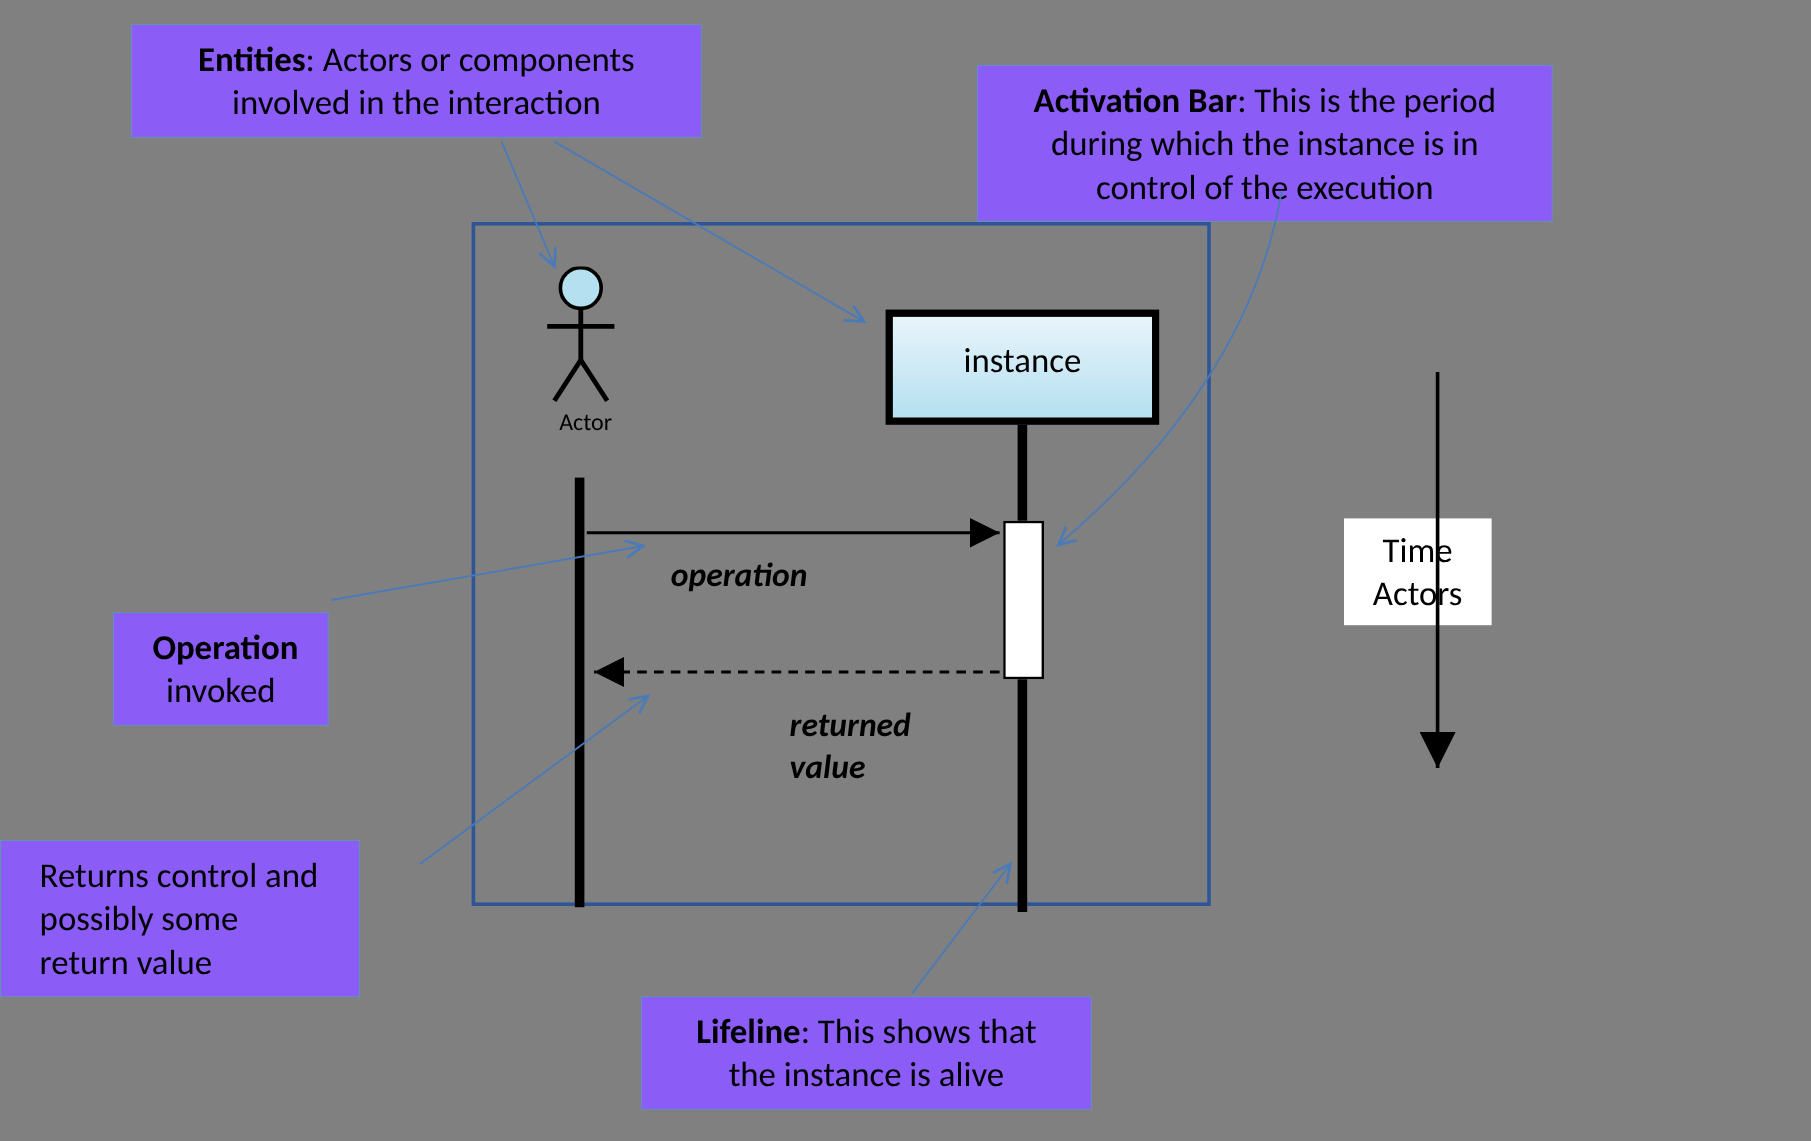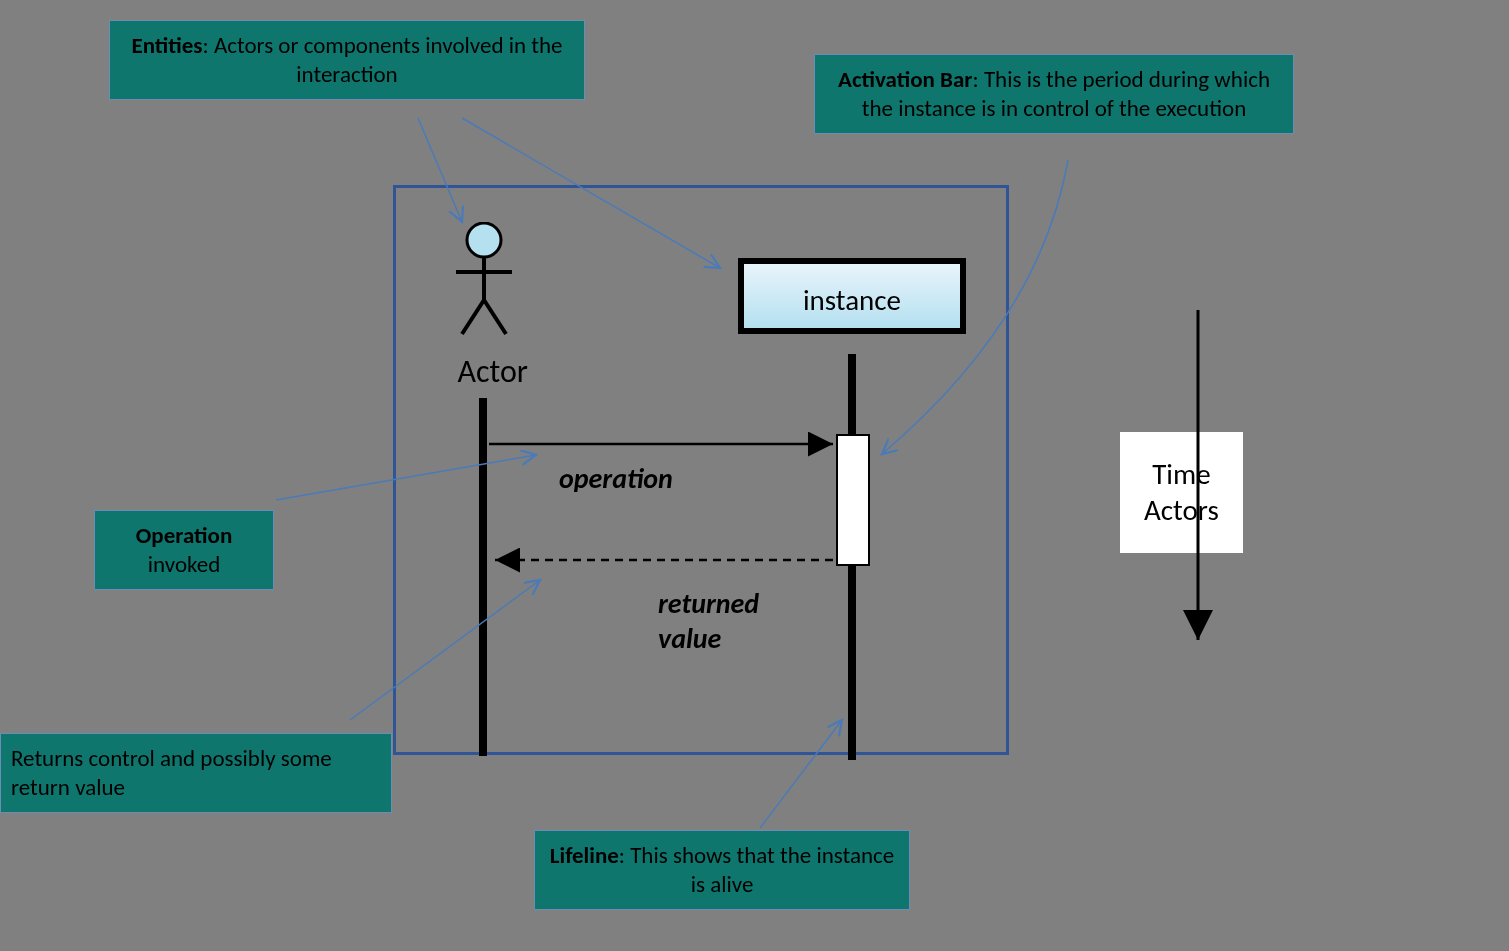--- a/index.html
+++ b/index.html
@@ -6,24 +6,24 @@
   body {
     width: 1509px;
     height: 951px;
     background: #808080;
     position: relative;
     font-family: Calibri, Arial, sans-serif;
     overflow: hidden;
   }
   .callout {
     position: absolute;
-    background: #0f766e;
+    background: #8b5cf6;
     border: 1px solid #6a8db8;
-    padding: 10px 10px;
-    font-size: 23px;
+    padding: 10px 32px;
+    font-size: 29px;
     line-height: 1.25;
     text-align: center;
     color: #000;
   }
   .bold { font-weight: bold; }
   .diagram-frame {
     position: absolute;
     border: 3px solid #2f5597;
     background: #808080;
     left: 393px;
@@ -33,24 +33,23 @@
   }
   .actor-figure {
     position: absolute;
     left: 448px;
     top: 222px;
     width: 72px;
     height: 155px;
   }
   .actor-label {
     position: absolute;
-    font-size: 32px;
+    font-size: 20px;
     color: #000;
-    text-align: right;
-    margin-top: 12px;
+    text-align: center;
   }
   .instance-box {
     position: absolute;
     background: linear-gradient(to bottom, #e8f4fb, #b4e0f0);
     border: 6px solid #000;
     text-align: center;
     font-size: 29px;
     padding-top: 18px;
   }
   .lifeline {
@@ -68,21 +67,21 @@
     font-style: italic;
     font-weight: bold;
     font-size: 28px;
     color: #000;
   }
   .time-box {
     position: absolute;
     background: #fff;
     font-size: 29px;
     text-align: center;
-    padding: 24px 24px;
+    padding: 8px 24px;
     line-height: 1.25;
   }
   svg.overlay {
     position: absolute;
     left: 0;
     top: 0;
     width: 1509px;
     height: 951px;
     pointer-events: none;
   }
@@ -96,21 +95,21 @@
   <svg width="72" height="115" viewBox="0 0 72 115">
     <circle cx="36" cy="18" r="17" fill="#b4e0f0" stroke="#000" stroke-width="3"></circle>
     <line x1="36" y1="35" x2="36" y2="78" stroke="#000" stroke-width="4"></line>
     <line x1="8" y1="50" x2="64" y2="50" stroke="#000" stroke-width="4"></line>
     <line x1="36" y1="78" x2="14" y2="112" stroke="#000" stroke-width="4"></line>
     <line x1="36" y1="78" x2="58" y2="112" stroke="#000" stroke-width="4"></line>
   </svg>
 </div>
 <div class="actor-label" style="left:448px; top:340px; width:80px;">Actor</div>
 
-<div class="instance-box" style="left:738px; top:258px; width:228px; height:76px;">
+<div class="instance-box" style="left:738px; top:258px; width:228px; height:96px;">
   <span>instance</span>
 </div>
 
 <div class="lifeline" style="left:479px; top:398px; height:358px;"></div>
 <div class="lifeline" style="left:848px; top:354px; height:406px;"></div>
 
 <div class="activation" style="left:836px; top:434px; width:34px; height:132px;"></div>
 
 <div class="msg-label" style="left:559px; top:461px;">operation</div>
 <div class="msg-label" style="left:618px; top:586px;margin-left:40px;">
@@ -123,21 +122,21 @@
 </div>
 
 <div class="callout" style="left:814px; top:6px; width:480px;margin-top:48px;">
   <span class="bold">Activation Bar</span><span>: This is the period during which the instance is in control of the execution</span>
 </div>
 
 <div class="callout" style="left:94px; top:466px; width:180px;margin-top:44px;">
   <span class="bold">Operation</span> <span>invoked</span>
 </div>
 
-<div class="callout" style="left:0px; top:700px; width:392px; text-align:left;margin-top:33px;">
+<div class="callout" style="left:0px; top:700px; width:300px; text-align:left;">
   <span>Returns control and possibly some return value</span>
 </div>
 
 <div class="callout" style="left:534px; top:830px; width:376px;">
   <span class="bold">Lifeline</span><span>: This shows that the instance is alive</span>
 </div>
 
 <div class="time-box" style="left:1120px; top:432px;">
   <span>Time</span><br><span>Actors</span>
 </div>

